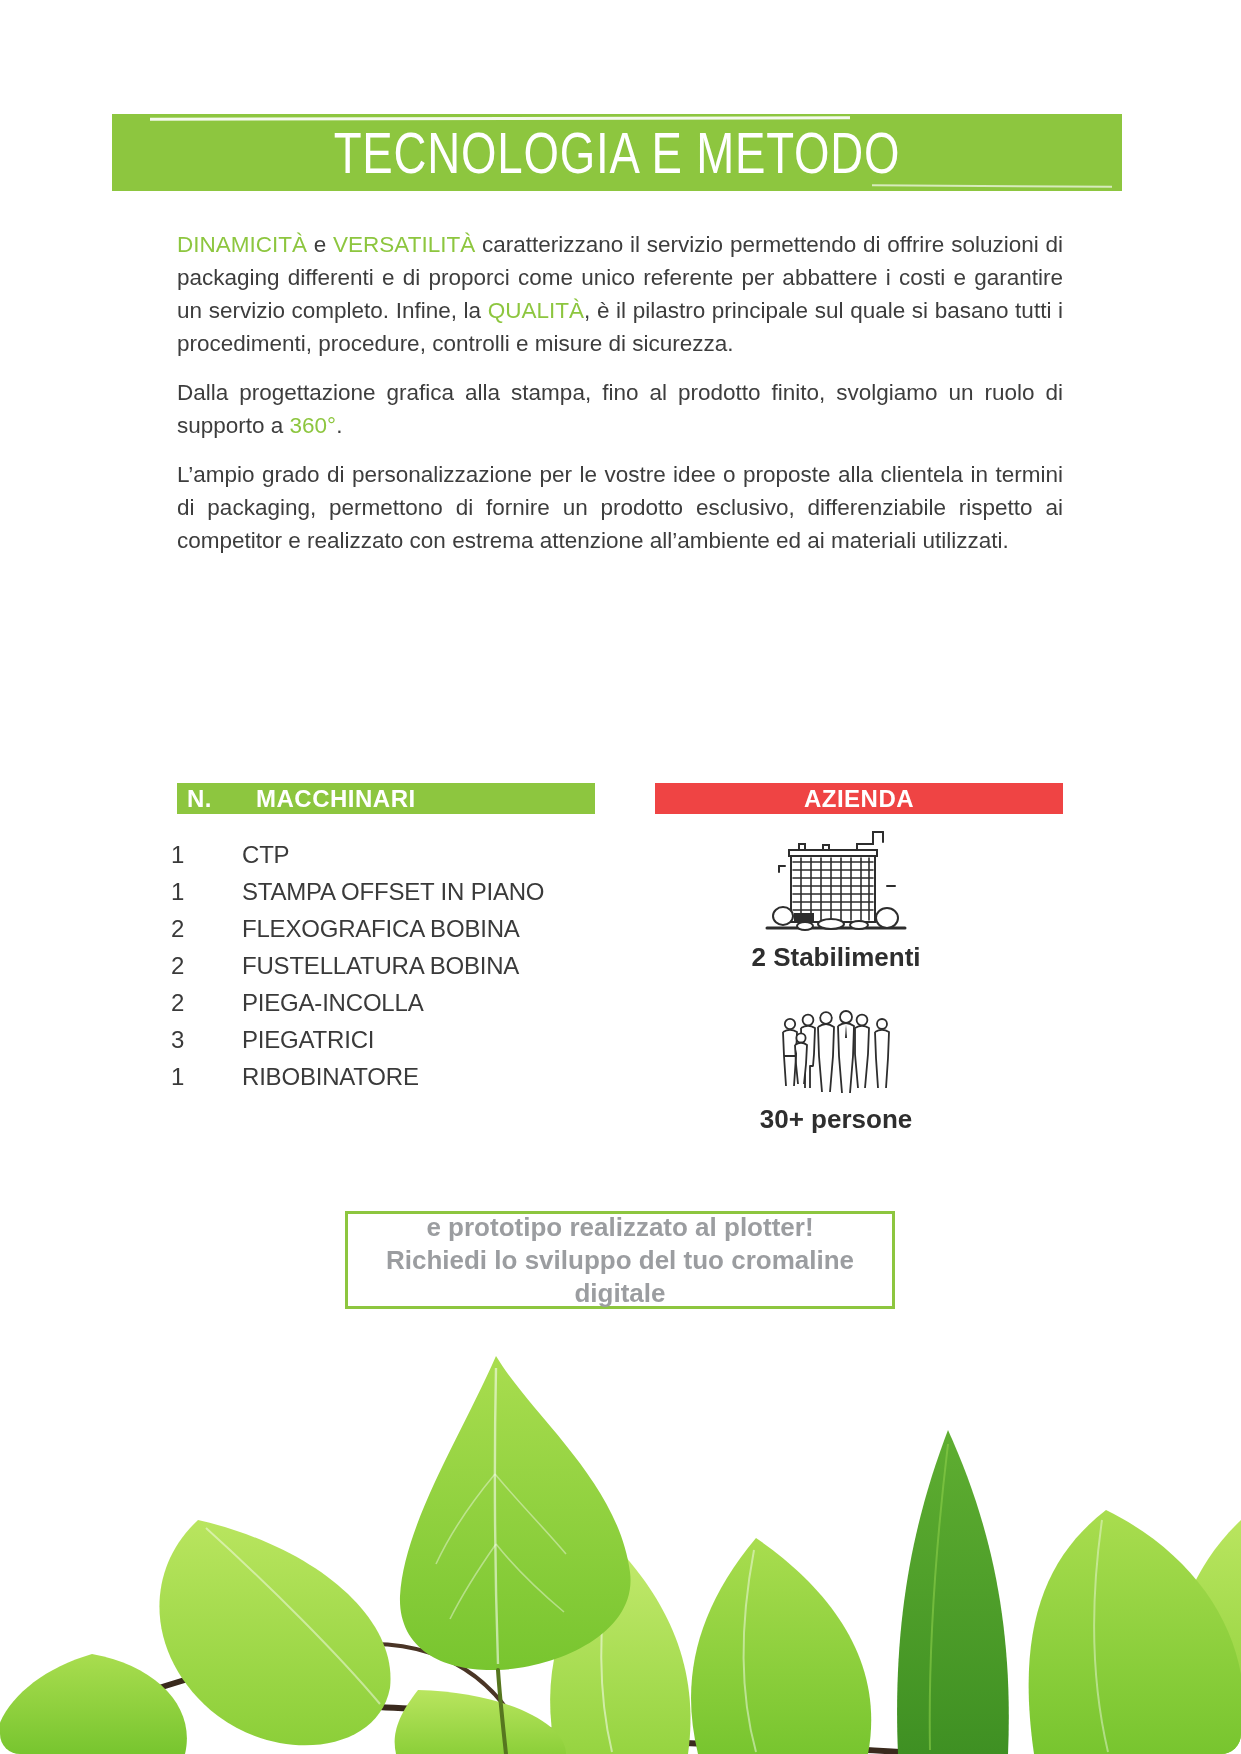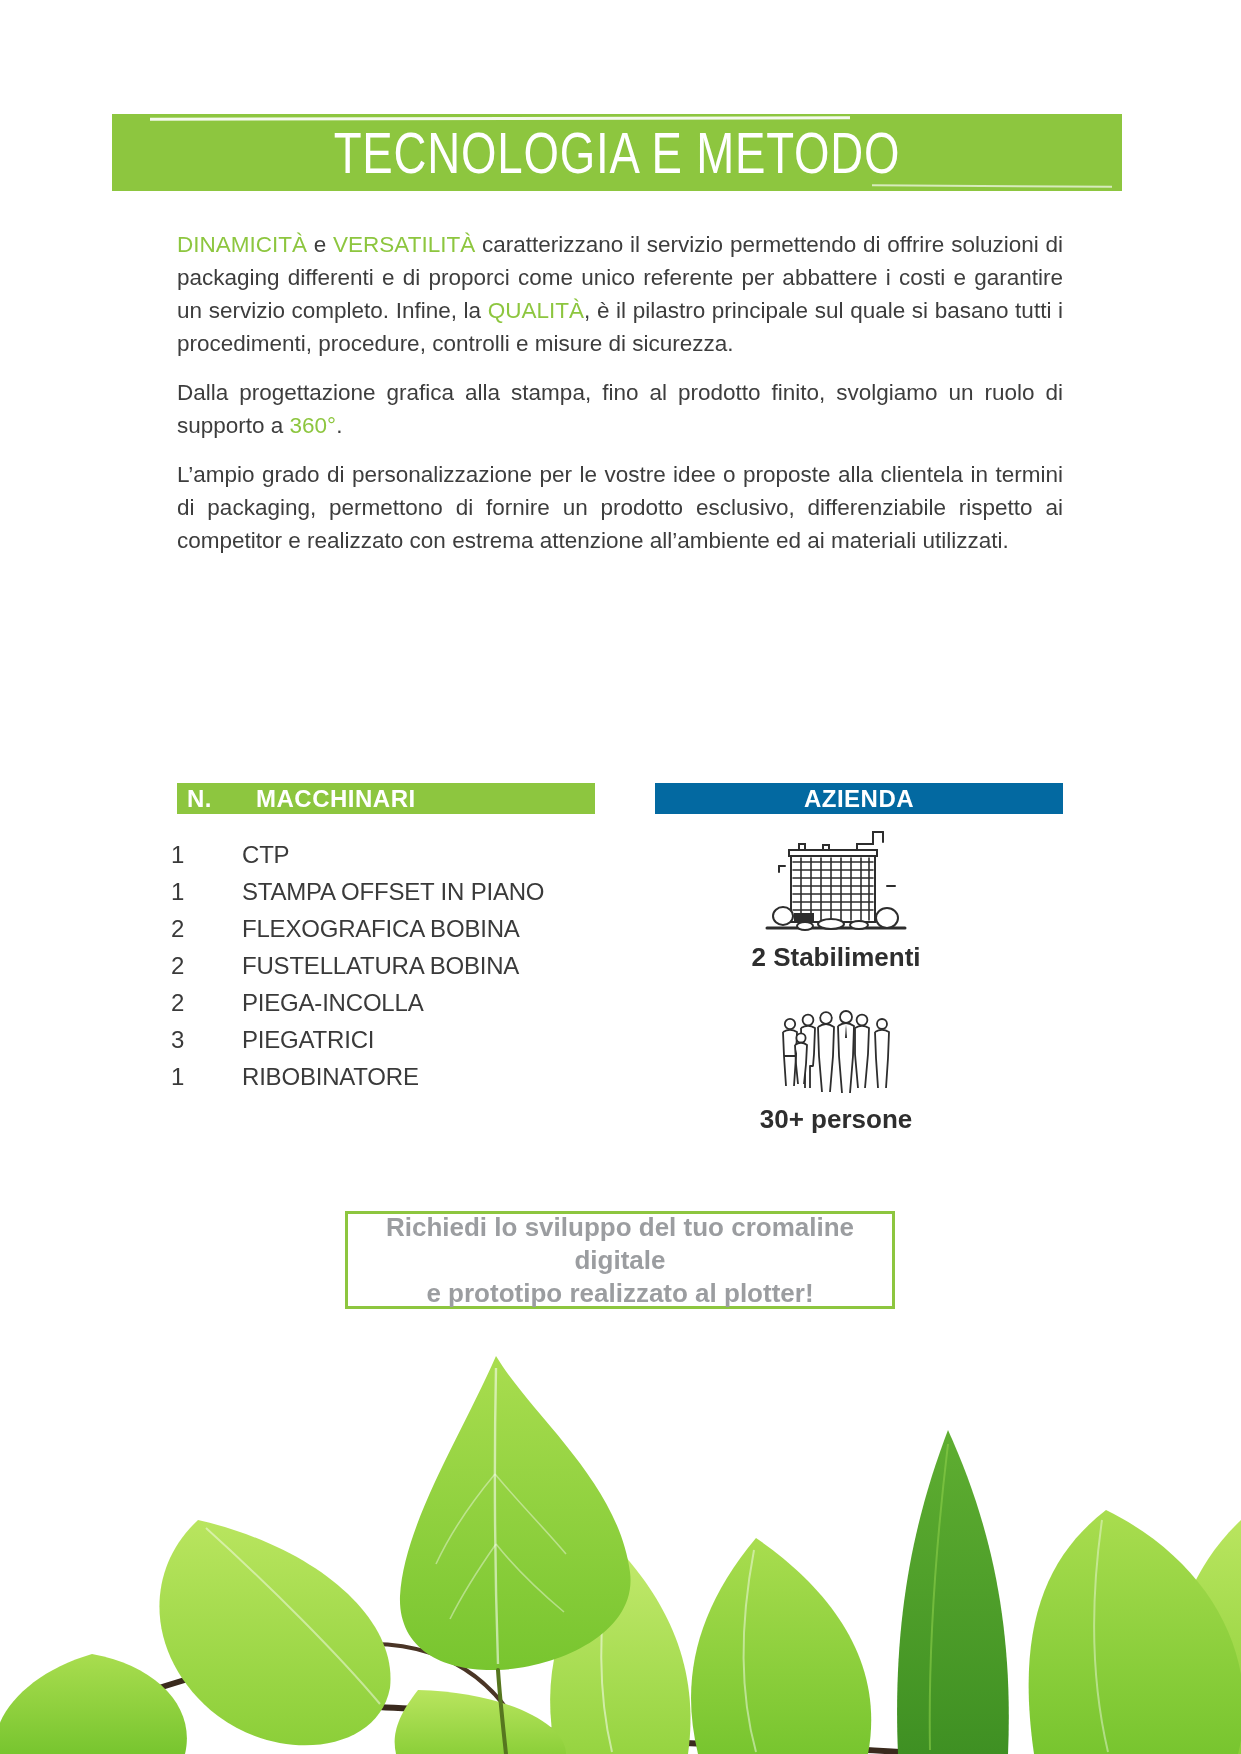--- a/index.html
+++ b/index.html
@@ -1,18 +1,18 @@
 <!DOCTYPE html>
 <html><head>
 <meta charset="utf-8">
 <style>
   html,body { margin:0; padding:0; background:#ffffff; }
   .page {
     position:relative; width:1241px; height:1754px; background:#ffffff;
-    font-family:"Liberation Sans", sans-serif; overflow:hidden;
+    font-family:"Liberation Sans", sans-serif; overflow:hidden;border-radius:20px;
   }
 
   
   .banner {
     position:absolute; left:112px; top:114px; width:1010px; height:77px;
     background:#8dc63f;
   }
   .banner::before {
     content:""; position:absolute; left:38px; top:3px; width:700px; height:3px;
     background:#ffffff; opacity:.9; transform:rotate(-.12deg);
@@ -41,21 +41,21 @@
   .mach-header {
     position:absolute; left:177px; top:783px; width:418px; height:31px;
     background:#8dc63f; color:#ffffff; font-weight:bold; font-size:24px;
     line-height:32px; letter-spacing:.5px;
   }
   .mach-header .h-num  { position:absolute; left:10px; }
   .mach-header .h-name { position:absolute; left:79px; }
 
   .azienda-header {
     position:absolute; left:655px; top:783px; width:408px; height:31px;
-    background:#0369a1; color:#ffffff; font-weight:bold; font-size:24px;
+    background:#ef4444; color:#ffffff; font-weight:bold; font-size:24px;
     line-height:32px; text-align:center; letter-spacing:.5px;
   }
 
   .machinery-rows { position:absolute; left:165px; top:836px; width:440px; }
   .mrow { height:37px; line-height:37px; font-size:24px; color:#3a3a3a; }
   .mnum { display:inline-block; width:77px; padding-left:6px; box-sizing:border-box; }
   .mname { letter-spacing:-.2px; }
 
   
   .azienda-item { position:absolute; left:632px; width:408px; text-align:center; }
@@ -178,22 +178,22 @@
         <path d="M72,16 L73,30 L71,30 Z" fill="#2d2d2d" stroke="none"></path>
 
         <circle cx="27" cy="30" r="4.6"></circle>
           <path d="M21,37 C25,34 29,34 33,37 L32,56 L30,76 M24,76 L22,56 L21,37"></path>
       </g>
     </svg>
     <div class="azienda-label">30+ persone</div>
   </div>
 
   <div class="cta">
+    <div>e prototipo realizzato al plotter!</div>
     <div>Richiedi lo sviluppo del tuo cromaline digitale</div>
-    <div>e prototipo realizzato al plotter!</div>
   </div>
 
   <svg class="leaves" width="1241" height="430" viewBox="0 0 1241 430">
     <defs>
       <linearGradient id="gA" x1="0" y1="0" x2="0" y2="1">
         <stop offset="0" stop-color="#a9dd4f"></stop>
           <stop offset="1" stop-color="#78c52f"></stop>
       </linearGradient>
       <linearGradient id="gB" x1="0" y1="0" x2="0" y2="1">
         <stop offset="0" stop-color="#b9e55f"></stop>

